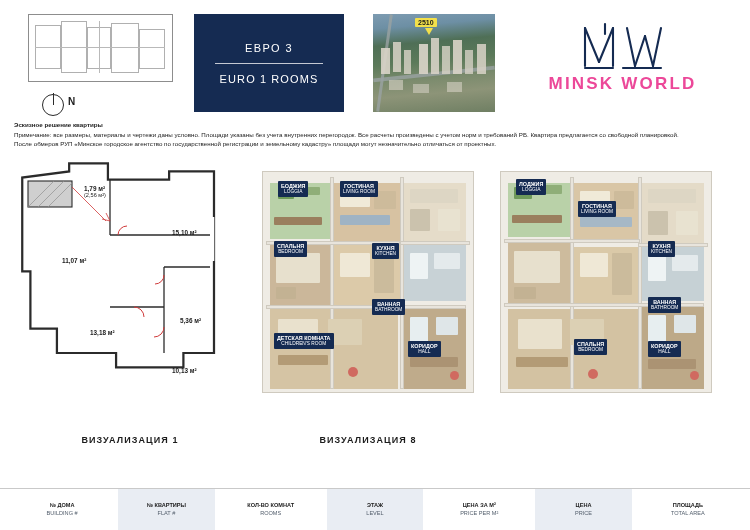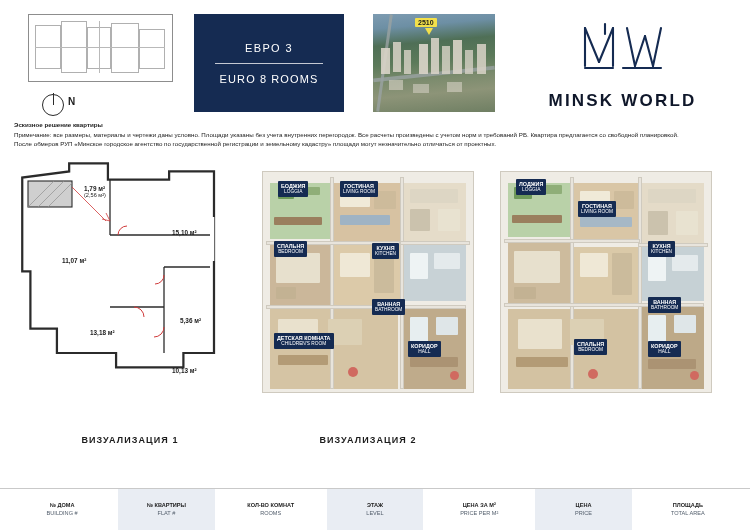--- a/index.html
+++ b/index.html
@@ -65,21 +65,21 @@
     padding:1px 3px; border-radius:1px; line-height:1;
   }
   .aerial .pin {
     position:absolute; left:52px; top:14px; width:0;height:0;
     border-left:4px solid transparent;border-right:4px solid transparent;border-top:7px solid #f3e04a;
   }
 
   
   .logo-wrap { flex:1; display:flex; flex-direction:column; align-items:center; padding-top:12px; }
   .logo-mark { width:96px; height:52px; position:relative; }
-  .logo-text { font-size:17px; letter-spacing:2.2px; color:#0f172a; font-weight:bold; margin-top:17px; }
+  .logo-text { font-size:17px; letter-spacing:2.2px; color:#ec4899; font-weight:bold; margin-top:0; }
 
   
   .disclaimer {
     padding:2px 14px 0 14px;
     font-size:6.2px; line-height:1.55; color:#1b1b1b;
   }
   .disclaimer .d-title { font-weight:bold; }
 
   
   .panels {
@@ -156,21 +156,21 @@
       <div class="mp-line" style="left:70px; top:6px; width:1px; height:52px;"></div>
     </div>
     <div class="compass"></div>
     <div class="compass-n">N</div>
   </div>
 
   <div class="hdr-cell" style="width:180px; ">
     <div class="euro-box">
       <div class="euro-ru">ЕВРО 3</div>
       <div class="euro-div"></div>
-      <div class="euro-en">EURO 8 ROOMS</div>
+      <div class="euro-en">EURO 1 ROOMS</div>
     </div>
   </div>
 
   <div class="hdr-cell aerial-wrap">
     <div class="aerial">
       <div class="road" style="left:0; top:58px; width:122px; height:4px; transform:rotate(-6deg);"></div>
       <div class="road" style="left:10px; top:0; width:3px; height:98px; transform:rotate(8deg);"></div>
       <div class="blk" style="left:8px;  top:34px; width:9px;  height:26px; opacity:.9;"></div>
       <div class="blk" style="left:20px; top:28px; width:8px;  height:30px; opacity:.85;"></div>
       <div class="blk" style="left:31px; top:36px; width:7px;  height:24px; opacity:.8;"></div>
@@ -425,21 +425,21 @@
       <div class="r-label" style="left:158px; top:184px;">
         <span>КОРИДОР</span>
         <span class="sub">HALL</span>
       </div>
     </div>
   </div>
 </div>
 
 <div class="captions">
   <div class="cap">ВИЗУАЛИЗАЦИЯ 1</div>
-  <div class="cap">ВИЗУАЛИЗАЦИЯ 2</div>
+  <div class="cap">ВИЗУАЛИЗАЦИЯ 8</div>
 </div>
 
 <div class="footer">
   <div class="f-cell">
     <div class="ru">№ ДОМА</div>
     <div class="en">BUILDING #</div>
   </div>
   <div class="f-gap"></div>
   <div class="f-cell filled">
     <div class="ru">№ КВАРТИРЫ</div>

